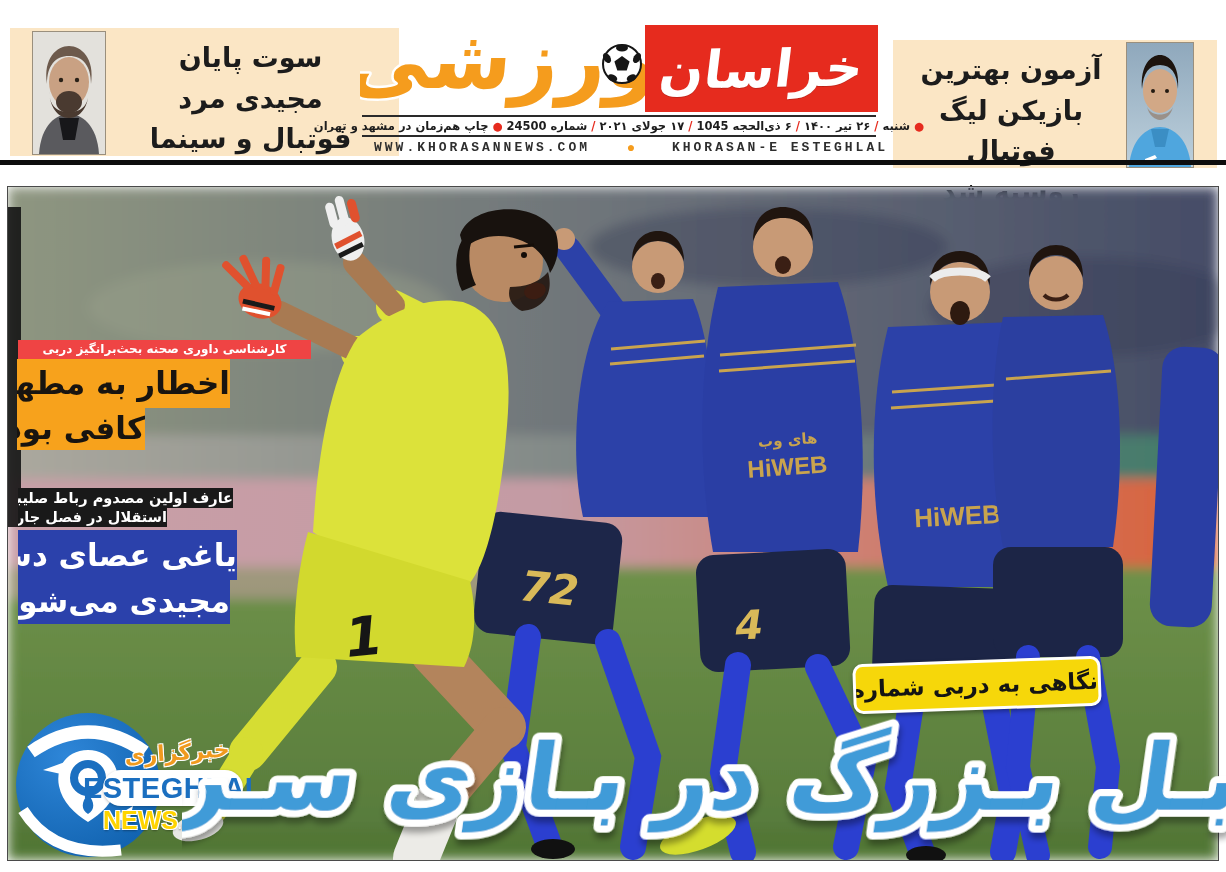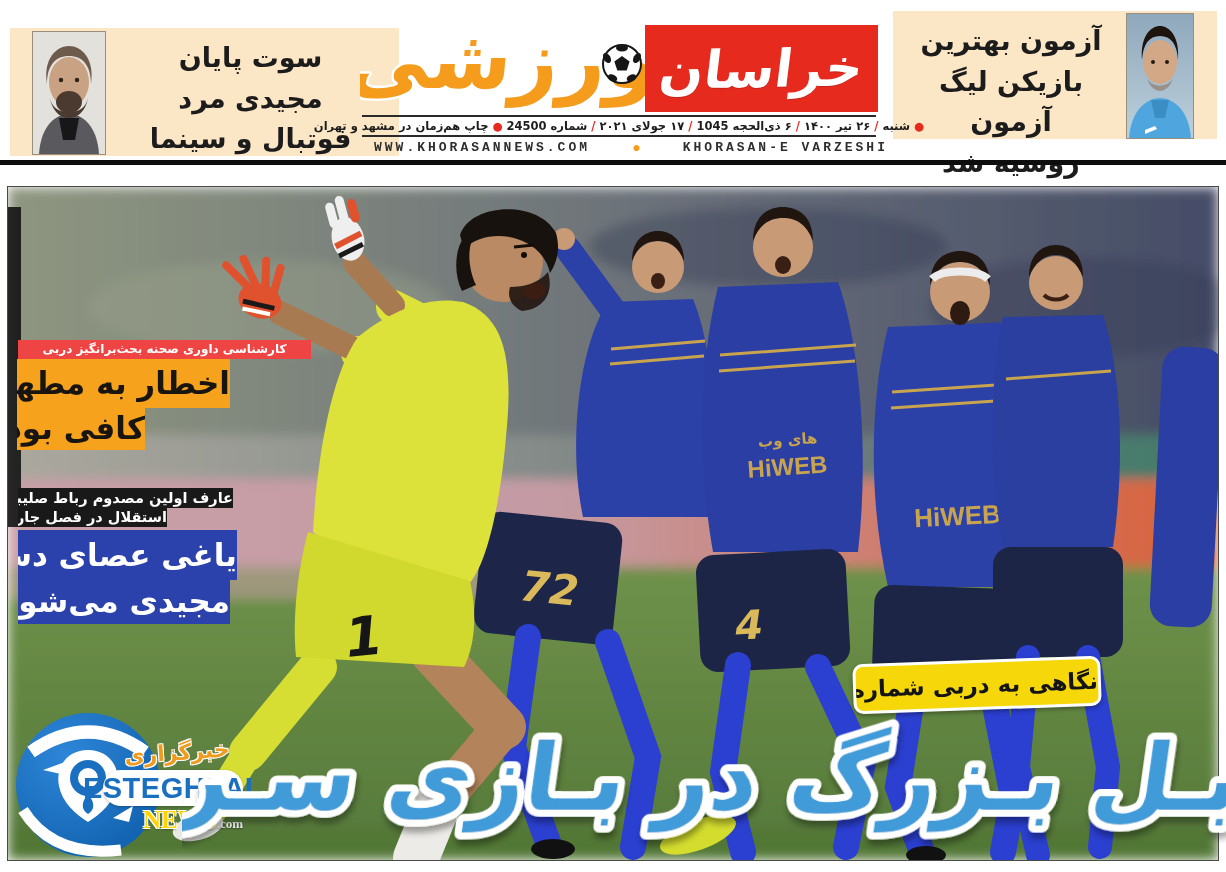--- a/index.html
+++ b/index.html
@@ -31,21 +31,21 @@
   .badge{background:#f6d70a;border:3px solid #fff;border-radius:10px;color:#141414;
        font-size:23px;line-height:44px;transform:rotate(-2deg);
        box-shadow:0 2px 4px rgba(0,0,0,.35);}
   
   .wm-agency{color:#f09a1e;font-weight:bold;font-size:22px;direction:rtl;transform:rotate(-4deg);
        text-shadow:-1px -1px 0 #fff,1px -1px 0 #fff,-1px 1px 0 #fff,1px 1px 0 #fff;}
   .wm-pill{background:#fff;border-radius:18px;display:flex;align-items:center;justify-content:center;
        box-shadow:0 1px 3px rgba(0,0,0,.25);}
   .wm-pill span{color:#1b6fc0;font-weight:bold;font-size:29px;letter-spacing:.5px;
        font-family:"Liberation Sans",sans-serif;}
-  .wm-news{font-family:Liberation Serif, serif;text-align:right;}
+  .wm-news{font-family:Liberation Sans, sans-serif;text-align:left;}
   .wm-news .n{color:#ffd400;font-weight:bold;font-size:25px;
        text-shadow:-1px -1px 0 #fff,1px -1px 0 #fff,-1px 1px 0 #fff,1px 1px 0 #fff,0 2px 2px rgba(0,0,0,.3);}
   .wm-news .d{color:#f4f4f4;font-weight:bold;font-size:13px;text-shadow:0 1px 2px rgba(0,0,0,.5);}
 </style>
 </head>
 <body>
 
 <div class="page">
 
   <div class="abs peach" style="left:10px;top:28px;width:345px;height:128px;">
@@ -62,21 +62,21 @@
           <circle cx="44" cy="48" r="2.2" fill="#2a2118"></circle>
       </svg>
     </div>
     <div class="abs story-title" style="left:100px;right:8px;top:10px;font-size:27px;" dir="rtl">
       <div>سوت پایان</div>
       <div>مجیدی مرد</div>
       <div>فوتبال و سینما</div>
     </div>
   </div>
 
-  <div class="abs peach" style="left:893px;top:11px;width:280px;height:128px;">
+  <div class="abs peach" style="left:893px;top:40px;width:280px;height:128px;">
     <div class="abs portrait-frame" style="right:23px;top:2px;width:66px;height:124px;">
       <svg width="66" height="124" viewBox="0 0 66 124">
         <defs>
             <linearGradient id="pg2" x1="0" y1="0" x2="0" y2="1">
           <stop offset="0" stop-color="#8fa8bc"></stop>
               <stop offset="1" stop-color="#bdd0dc"></stop>
         </linearGradient>
           </defs>
         <rect width="66" height="124" fill="url(#pg2)"></rect>
         <path d="M2,124 C4,96 20,84 33,84 C46,84 62,96 64,124 Z" fill="#4fa6de"></path>
@@ -84,21 +84,21 @@
         <ellipse cx="33" cy="48" rx="17" ry="22" fill="#d2a886"></ellipse>
         <path d="M15,46 C13,22 24,12 33,12 C42,12 53,22 51,46 C50,30 44,22 33,22 C22,22 16,30 15,46 Z" fill="#1d140e"></path>
         <path d="M20,64 C24,74 42,74 46,64 C44,72 38,77 33,77 C28,77 22,72 20,64 Z" fill="#8c6a50" opacity=".55"></path>
         <circle cx="26" cy="48" r="2" fill="#241a12"></circle>
           <circle cx="40" cy="48" r="2" fill="#241a12"></circle>
         <path d="M18,116 L28,112 L30,115 L18,120 Z" fill="#fff"></path>
       </svg>
     </div>
     <div class="abs story-title" style="left:10px;right:98px;top:10px;font-size:27px;" dir="rtl">
       <div>آزمون بهترین</div>
-      <div>بازیکن لیگ آزمون</div>
+      <div>بازیکن لیگ فوتبال</div>
       <div>روسیه شد</div>
     </div>
   </div>
 
   <div class="abs" style="left:360px;top:0;width:518px;height:160px;">
 
     <svg class="abs" style="left:0;top:2px;" width="305" height="113" viewBox="0 0 305 113">
       <text x="148" y="86" text-anchor="middle" direction="rtl" font-family="DejaVu Sans, sans-serif" font-size="82" font-weight="bold" fill="#f59c1d" stroke="#ffffff" stroke-width="5" stroke-linejoin="round" paint-order="stroke" transform="skewX(-5)">ورزشی</text>
       <g transform="translate(262,62)">
         <circle r="19" fill="#ffffff" stroke="#161616" stroke-width="2"></circle>
@@ -127,21 +127,21 @@
       <span>۱۷ جولای ۲۰۲۱</span>
       <span class="red">/</span>
       <span>شماره 24500</span>
       <span class="red">●</span>
       <span>چاپ هم‌زمان در مشهد و تهران</span>
     </div>
     <div class="abs rule" style="left:2px;top:135px;width:514px;"></div>
     <div class="abs urlline" style="left:14px;top:138px;width:514px;height:19px;">
       <span>WWW.KHORASANNEWS.COM</span>
       <span class="dot">●</span>
-      <span>KHORASAN-E VARZESHI</span>
+      <span>KHORASAN-E ESTEGHLAL</span>
     </div>
   </div>
 
   <div class="abs blackbar" style="left:0;top:160px;width:1226px;height:5px;"></div>
 
   <div class="abs" style="left:8px;top:187px;width:1210px;height:673px;outline:1px solid #4a4a4a;">
     <svg width="1210" height="673" viewBox="0 0 1210 673" preserveAspectRatio="none">
       <defs>
         <linearGradient id="stands" x1="0" y1="0" x2="1" y2="0">
           <stop offset="0" stop-color="#8e9680"></stop>

